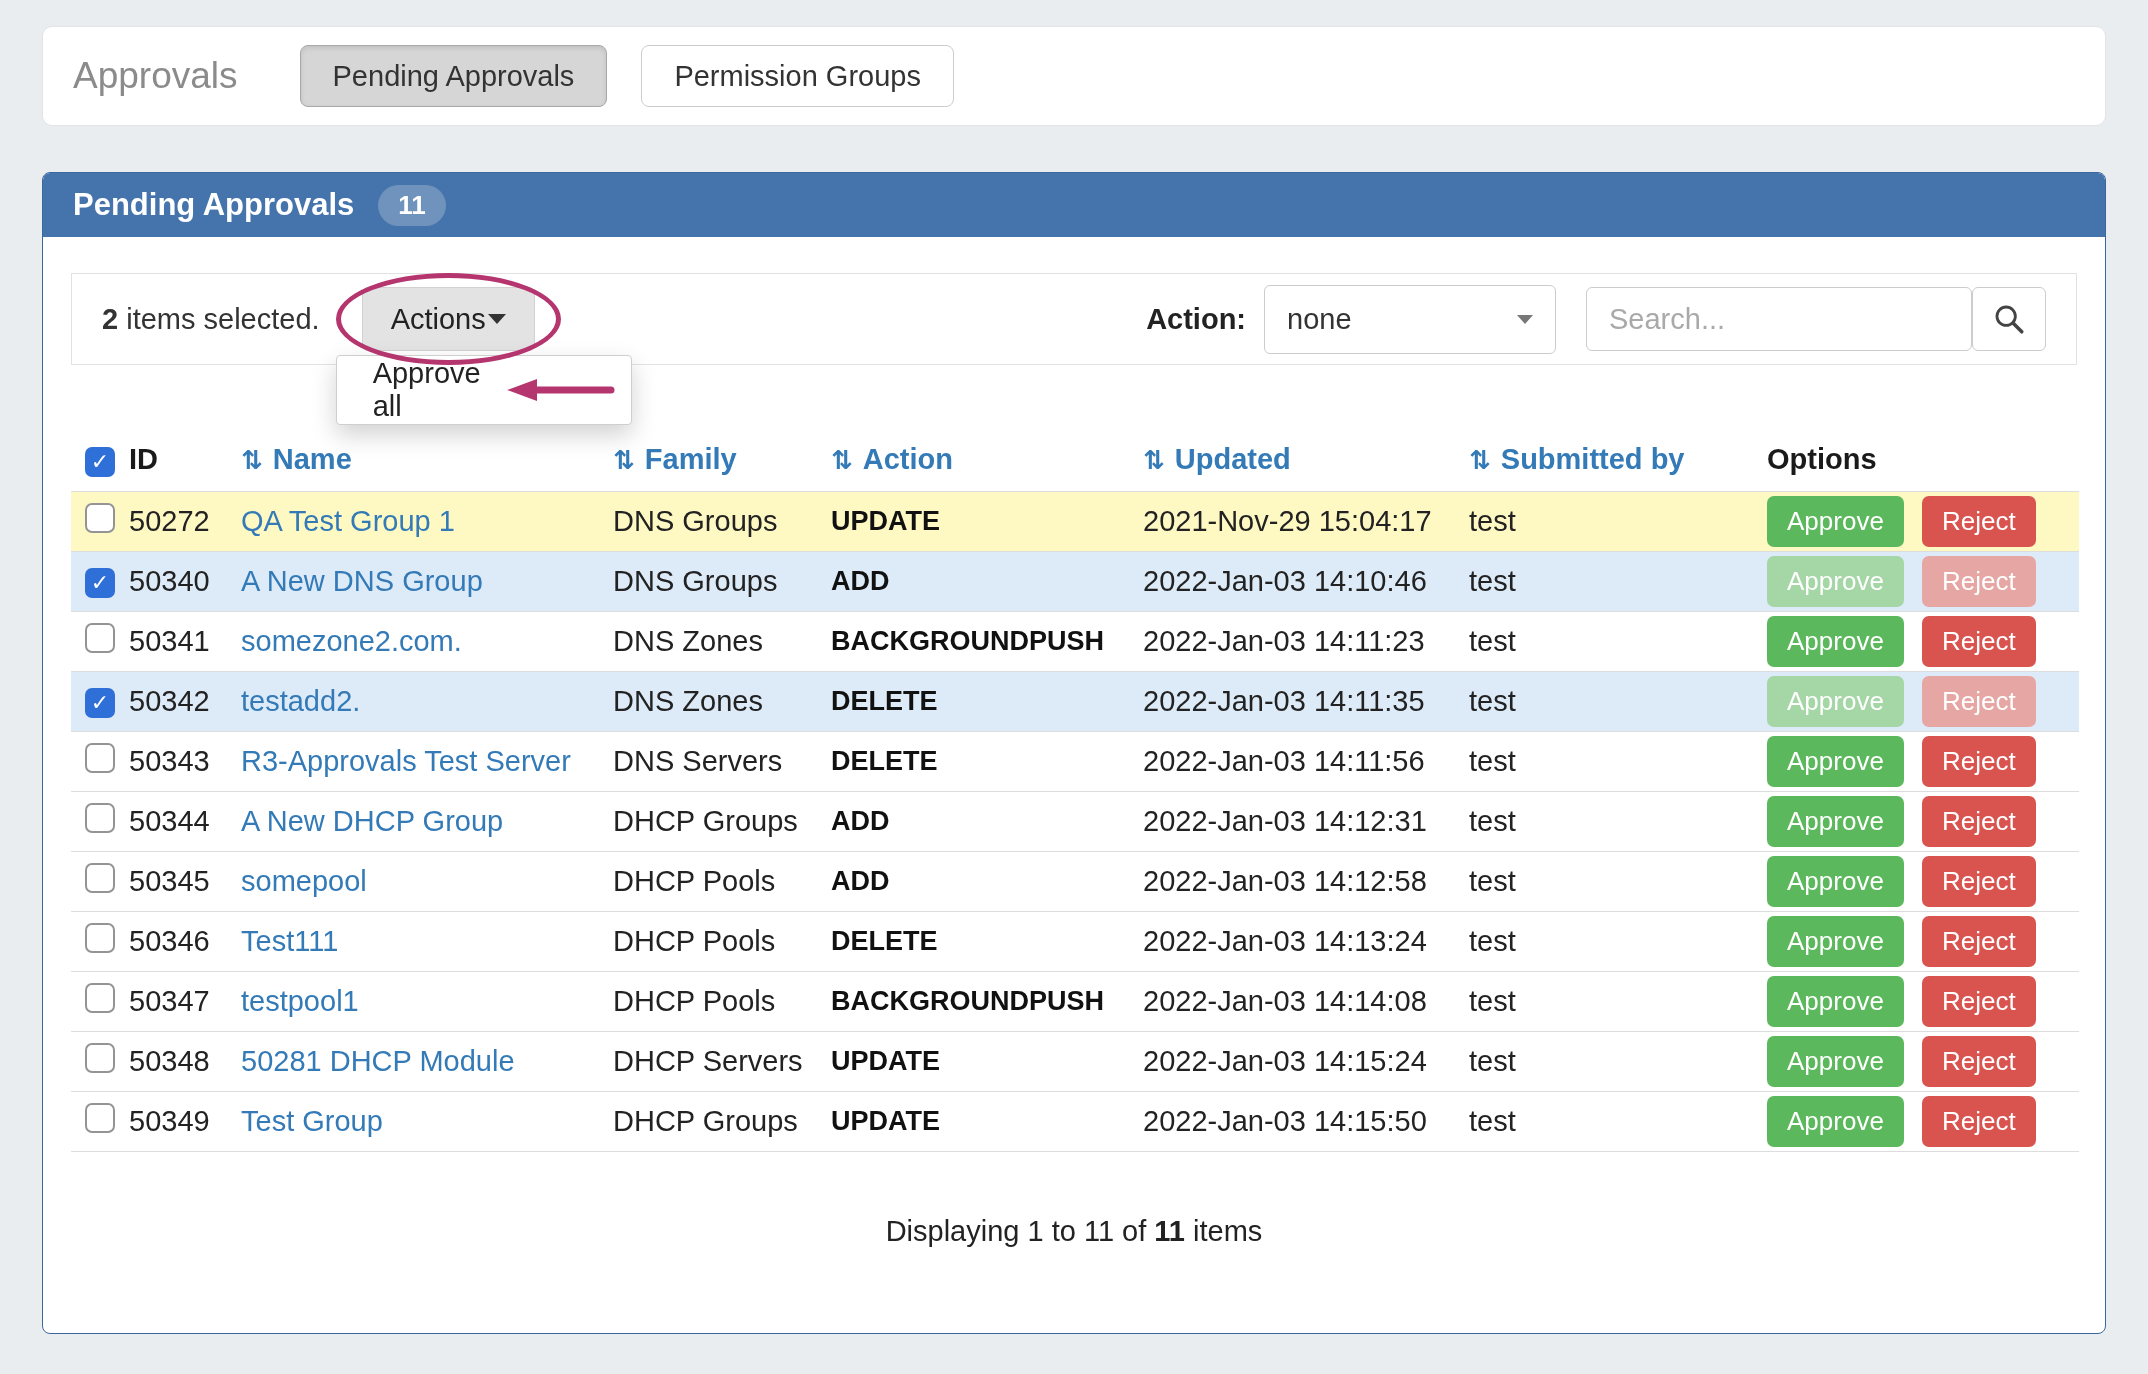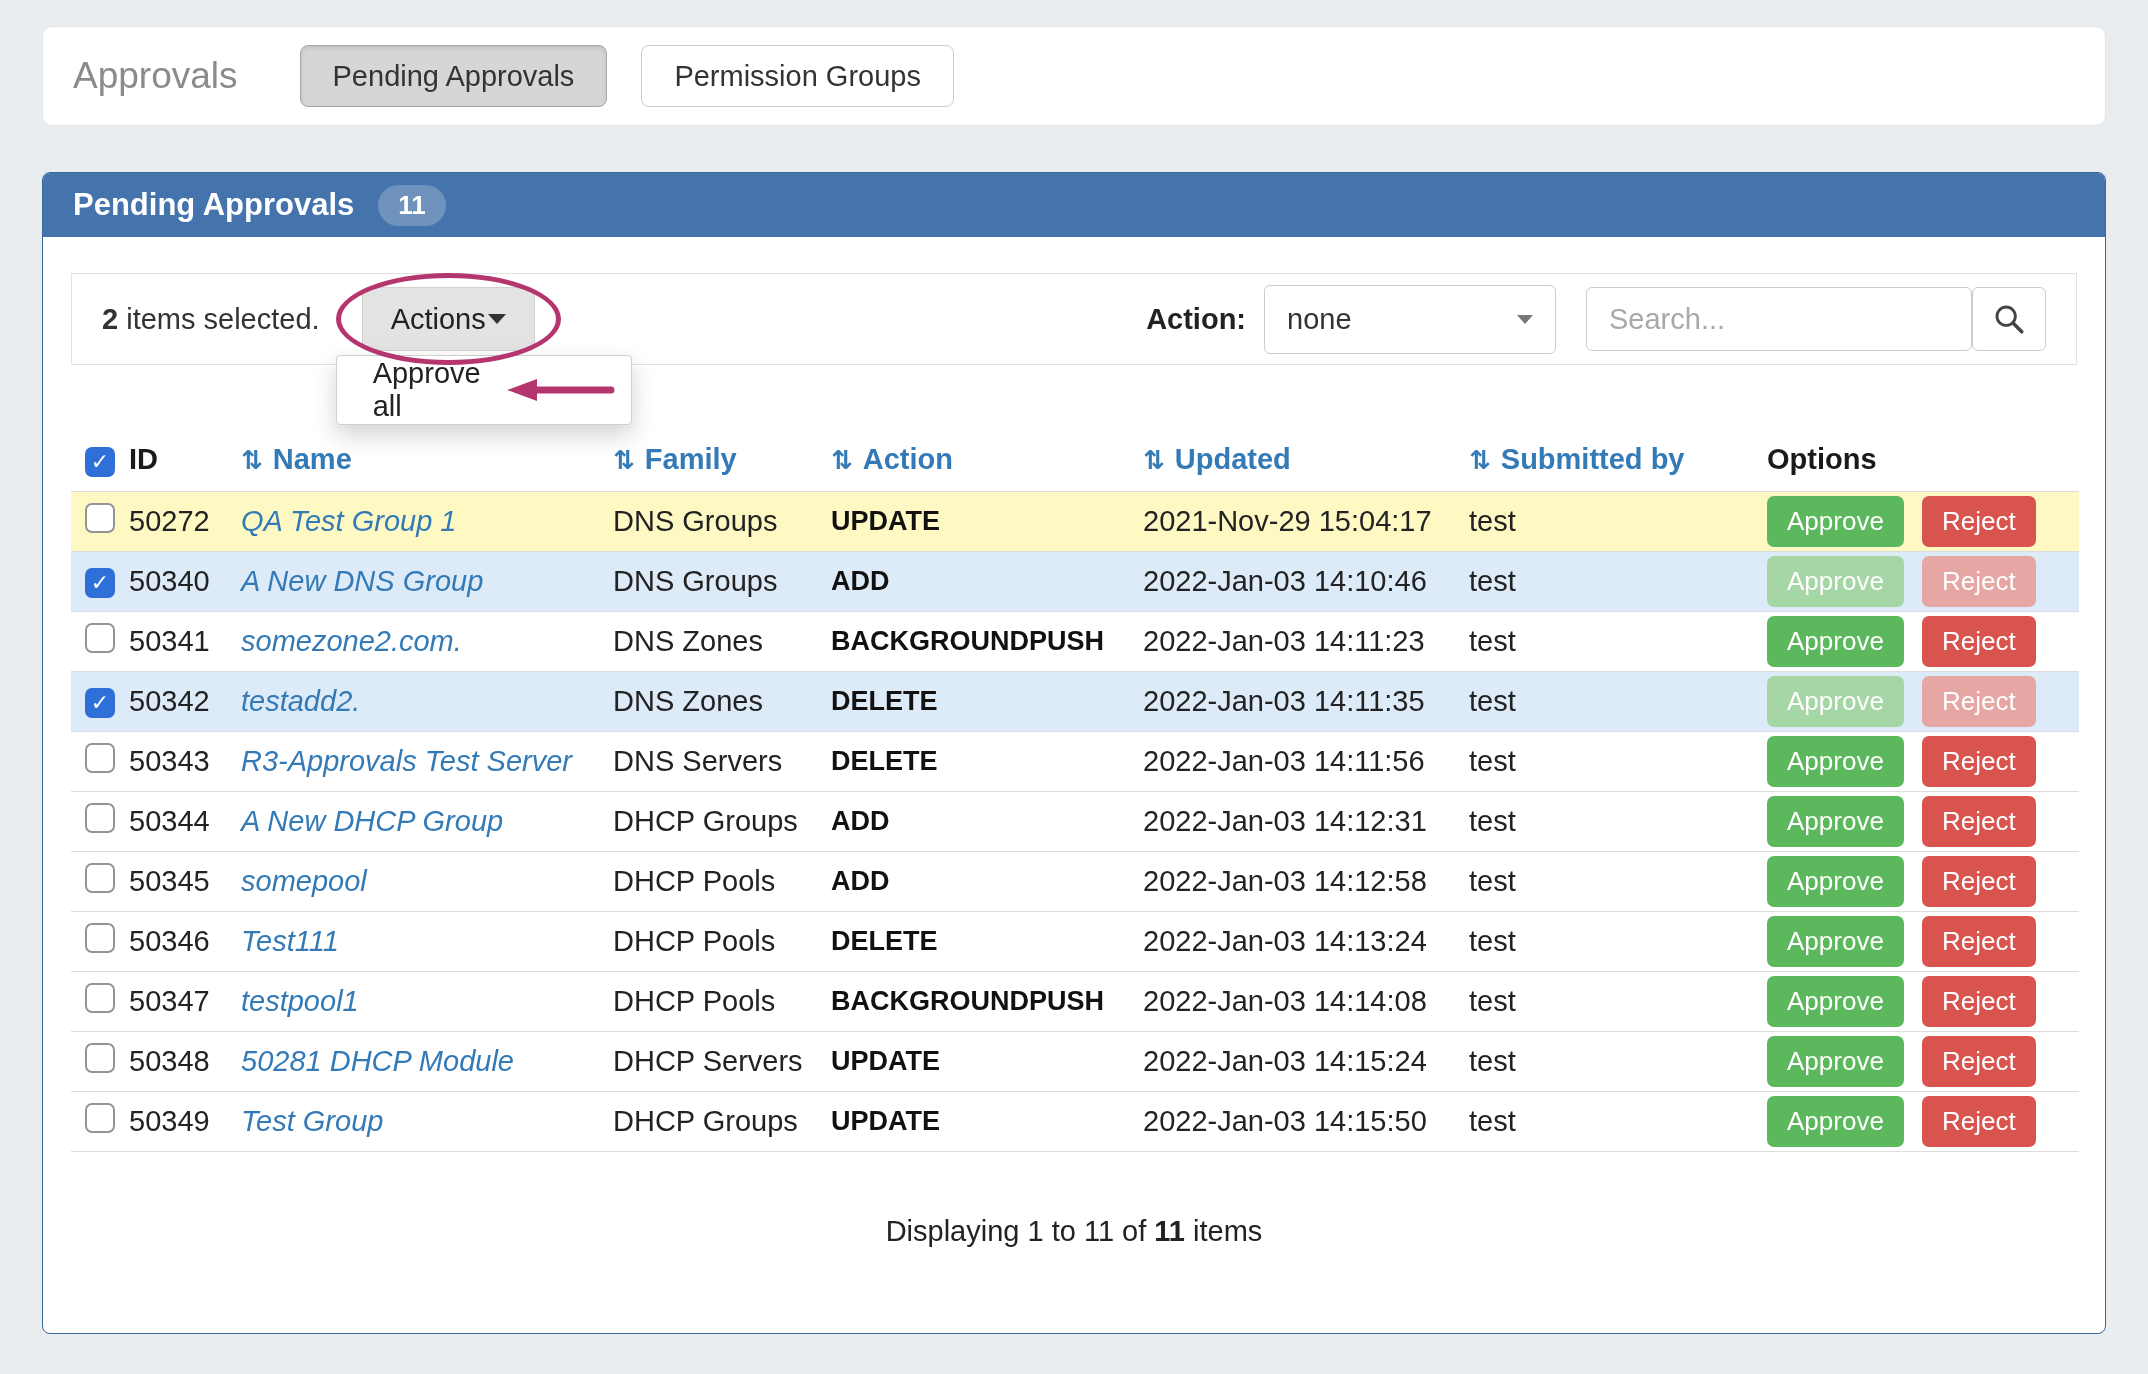--- a/index.html
+++ b/index.html
@@ -113,21 +113,21 @@
   }
   .grid th.sortable { color: #337ab7; cursor: pointer; }
   .sort-icon { margin-right: 10px; font-size: 26px; font-family: "DejaVu Sans", sans-serif; }
   .grid td {
     height: 60px; font-size: 29px; color: #222;
     border-bottom: 1px solid #ddd; vertical-align: middle; padding: 0;
   }
   .col-cb-pad { padding-left: 14px !important; }
   tr.highlighted td { background: #fef9c3; }
   tr.selected td { background: #ddeaf8; }
-  .name-link { color: #337ab7; text-decoration: none; cursor: pointer; font-style: italic; }
+  .name-link { color: #337ab7; text-decoration: none; cursor: pointer; }
   td.cell-action { font-weight: bold; font-size: 27px; color: #111; }
 
   .checkbox {
     display: inline-flex; width: 30px; height: 30px;
     border: 2px solid #949494; border-radius: 7px; background: #fff;
     align-items: center; justify-content: center; cursor: pointer;
   }
   .checkbox.checked { background: #2e6fd8; border-color: #2e6fd8; }
   .checkbox.checked::after {
     content: "✓"; color: #fff; font-size: 22px; font-weight: bold; line-height: 1;

